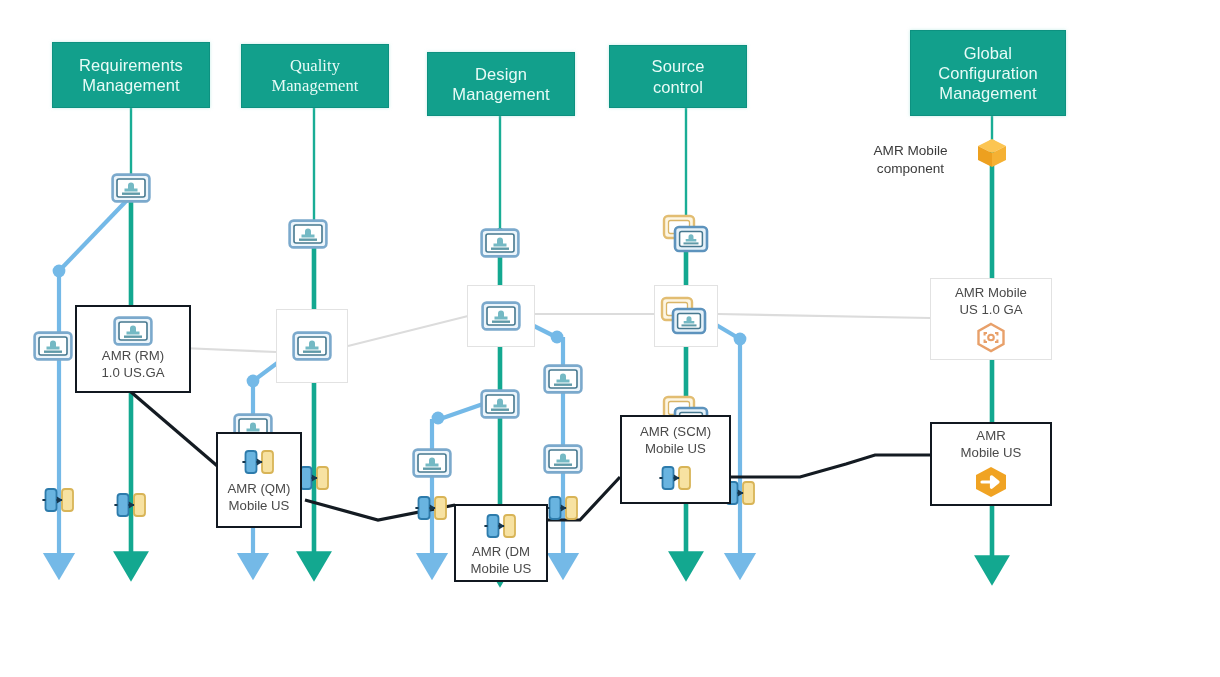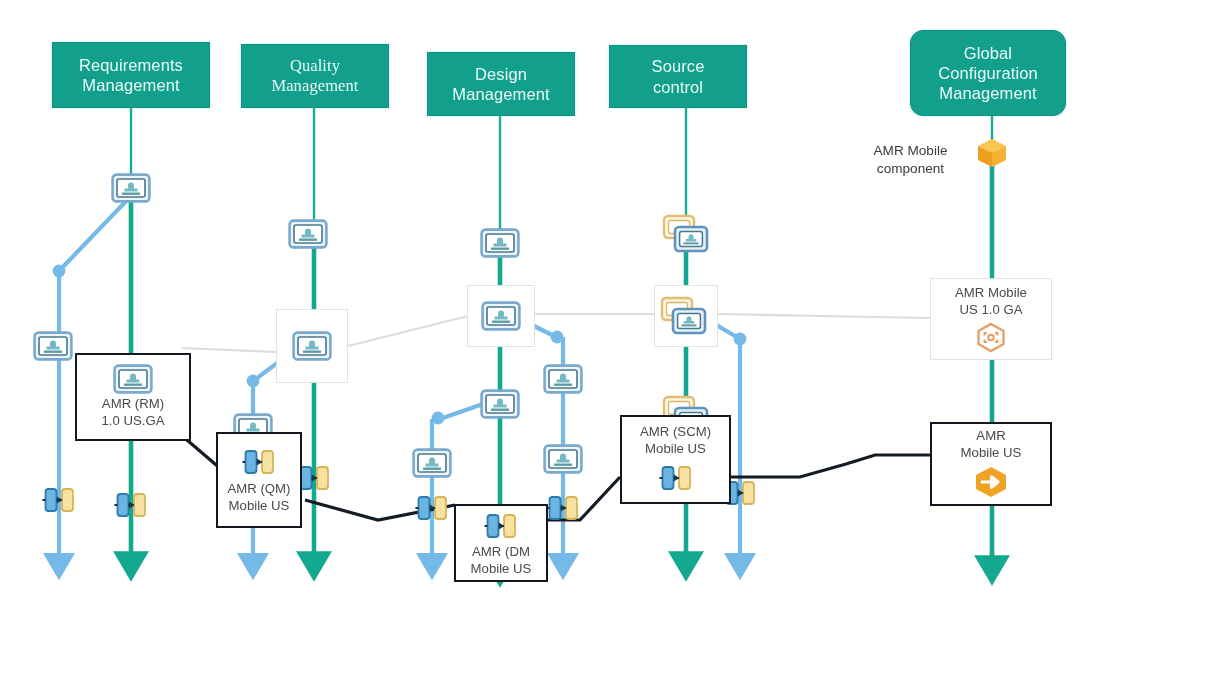--- a/index.html
+++ b/index.html
@@ -186,21 +186,21 @@
     </span>
   </div>
 
   <div class="disc-box" style="left:609px; top:45px; width:138px; height:63px;">
     <span>
       <span>Source</span><br>
       <span>control</span>
     </span>
   </div>
 
-  <div class="disc-box" style="left:910px; top:30px; width:156px; height:86px;border-radius:13px;">
+  <div class="disc-box" style="left:910px; top:30px; width:156px; height:86px;">
     <span>
       <span>Global</span><br>
       <span>Configuration</span><br>
       <span>Management</span>
     </span>
   </div>
 
   <span class="ico" style="left:131px; top:188px;">
     <svg width="40" height="30" viewBox="0 0 40 30" xmlns="http://www.w3.org/2000/svg">
       <rect x="1.6" y="1.6" width="36.8" height="26.8" rx="4" fill="#ecf5fb" stroke="#7ba9cc" stroke-width="2.6"></rect>
@@ -362,21 +362,21 @@
 component</div>
 
   <span class="ico" style="left:992px; top:153px;">
     <svg width="40" height="36" viewBox="0 0 40 36" xmlns="http://www.w3.org/2000/svg">
       <path d="M20 4 L34 11 L20 18 L6 11 Z" fill="#fcc552"></path>
       <path d="M6 11 L20 18 L20 32 L6 25 Z" fill="#eda01f"></path>
       <path d="M34 11 L20 18 L20 32 L34 25 Z" fill="#f5b133"></path>
     </svg>
   </span>
 
-  <div class="node strong" style="left:75px; top:305px; width:116px; height:88px;margin-top:48px;">
+  <div class="node strong" style="left:75px; top:305px; width:116px; height:88px;">
     <span class="ico inline" style="margin-bottom:2px;">
       <svg width="40" height="30" viewBox="0 0 40 30" xmlns="http://www.w3.org/2000/svg">
         <rect x="1.6" y="1.6" width="36.8" height="26.8" rx="4" fill="#ecf5fb" stroke="#7ba9cc" stroke-width="2.6"></rect>
         <rect x="6" y="6" width="28" height="18" rx="2" fill="#ffffff" stroke="#46788f" stroke-width="1.6"></rect>
         <path d="M20 9.5 a3 3 0 0 1 3 3 v3 h3.5 v3 h-13 v-3 h3.5 v-3 a3 3 0 0 1 3 -3 z" fill="#74b9c4"></path>
         <rect x="11" y="19.5" width="18" height="2.4" fill="#5f9aa8"></rect>
       </svg>
     </span>
     <span class="lbl">AMR (RM)</span>
     <span class="lbl">1.0 US.GA</span>

